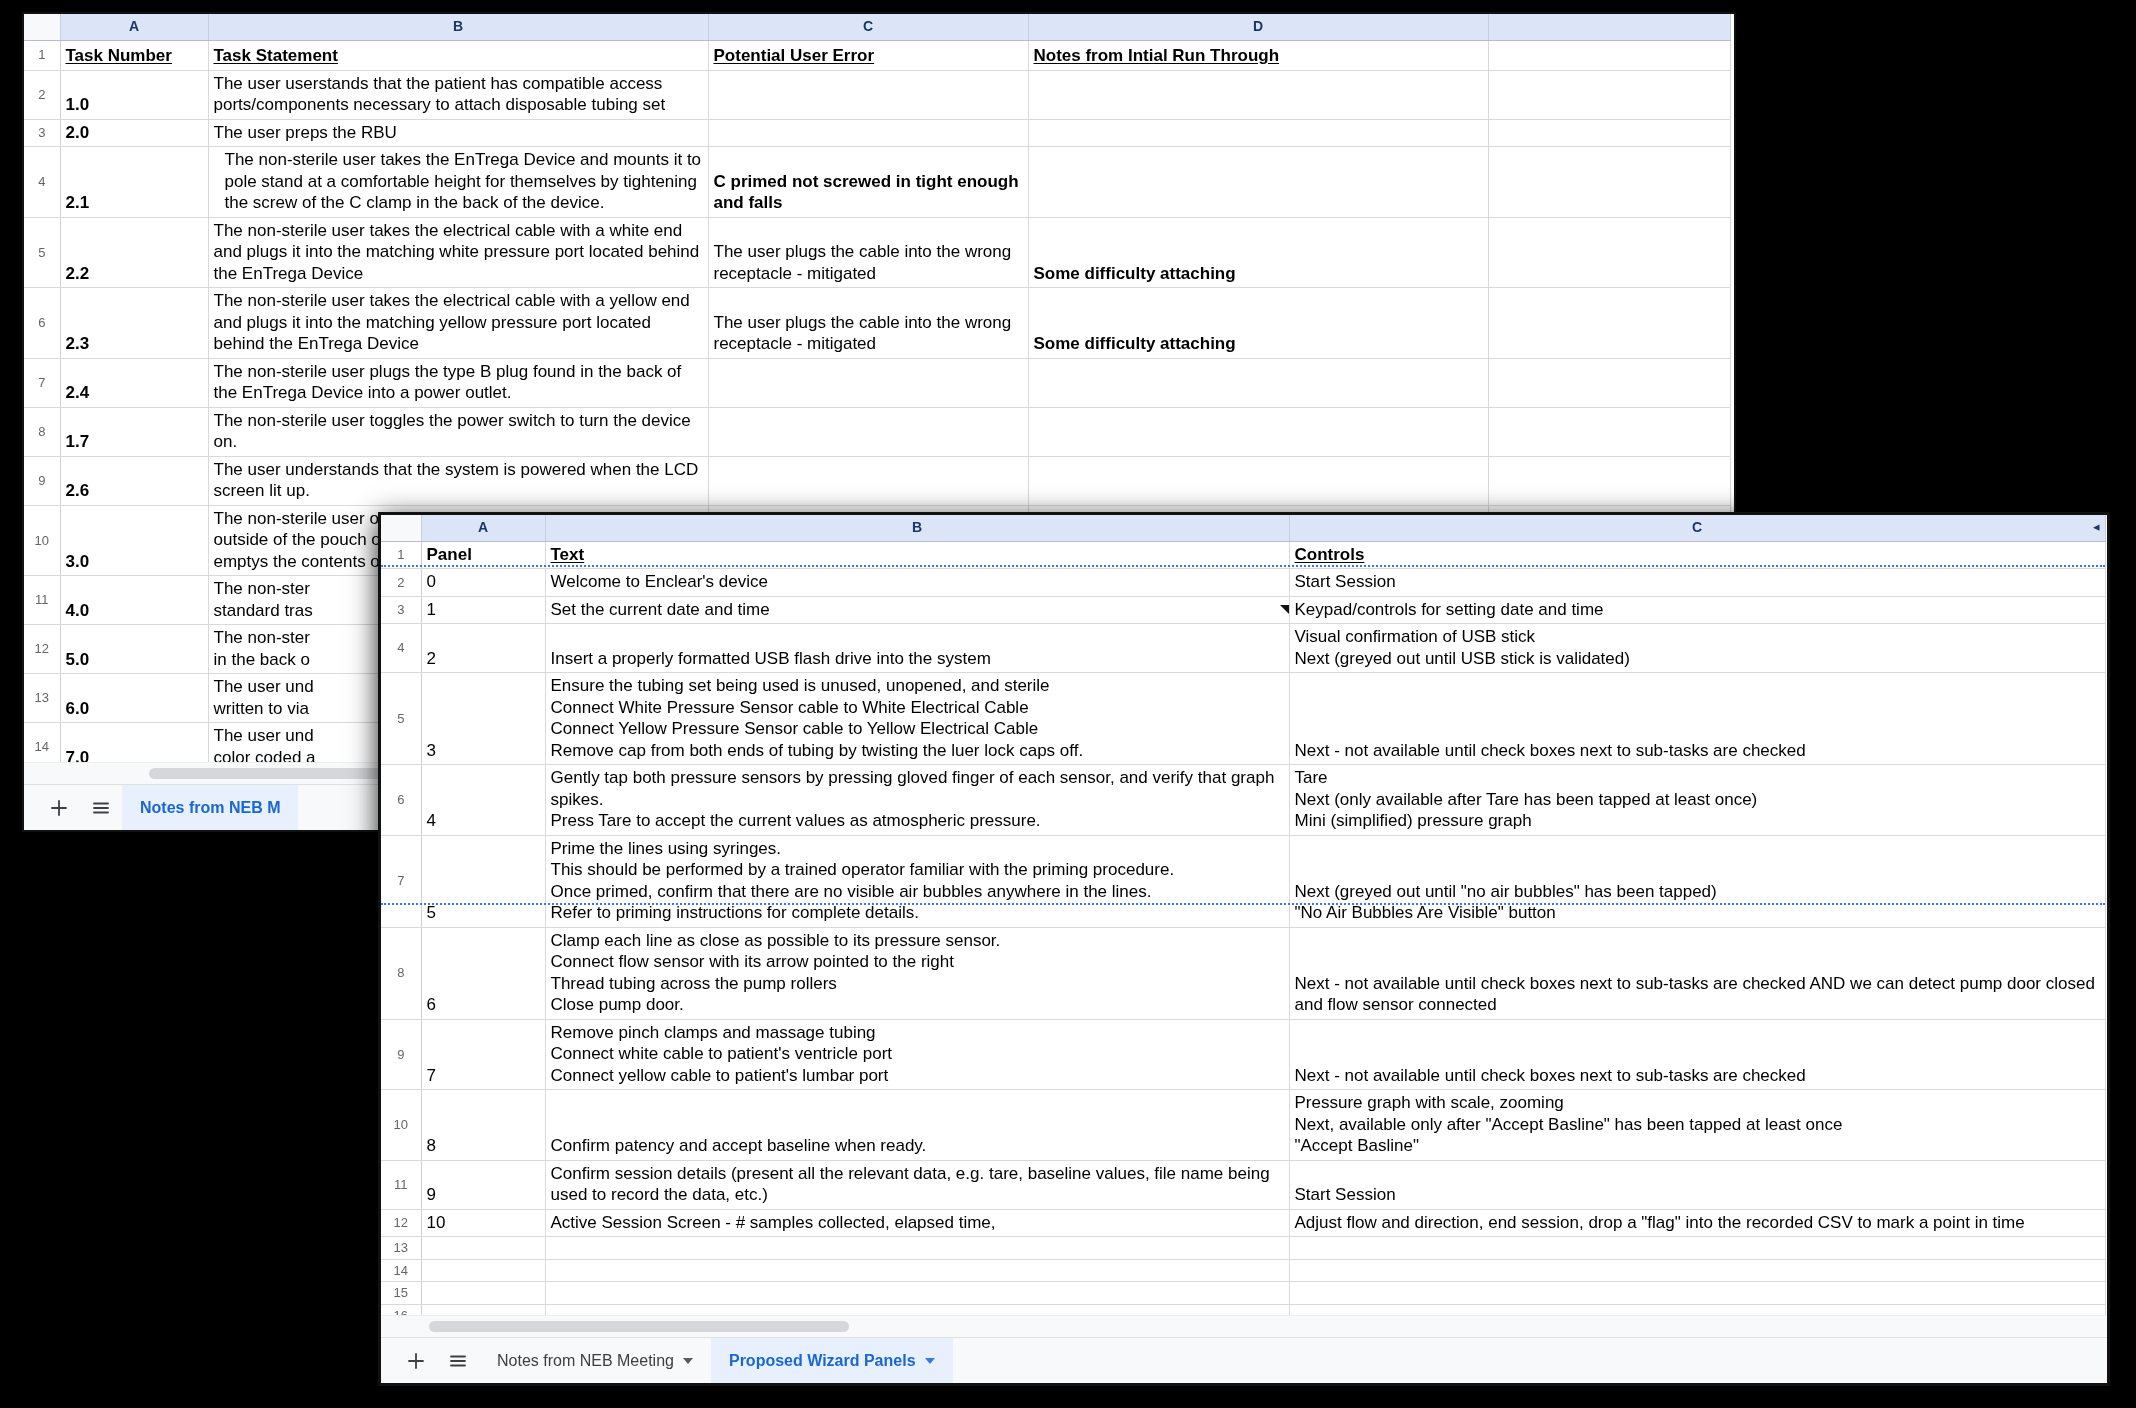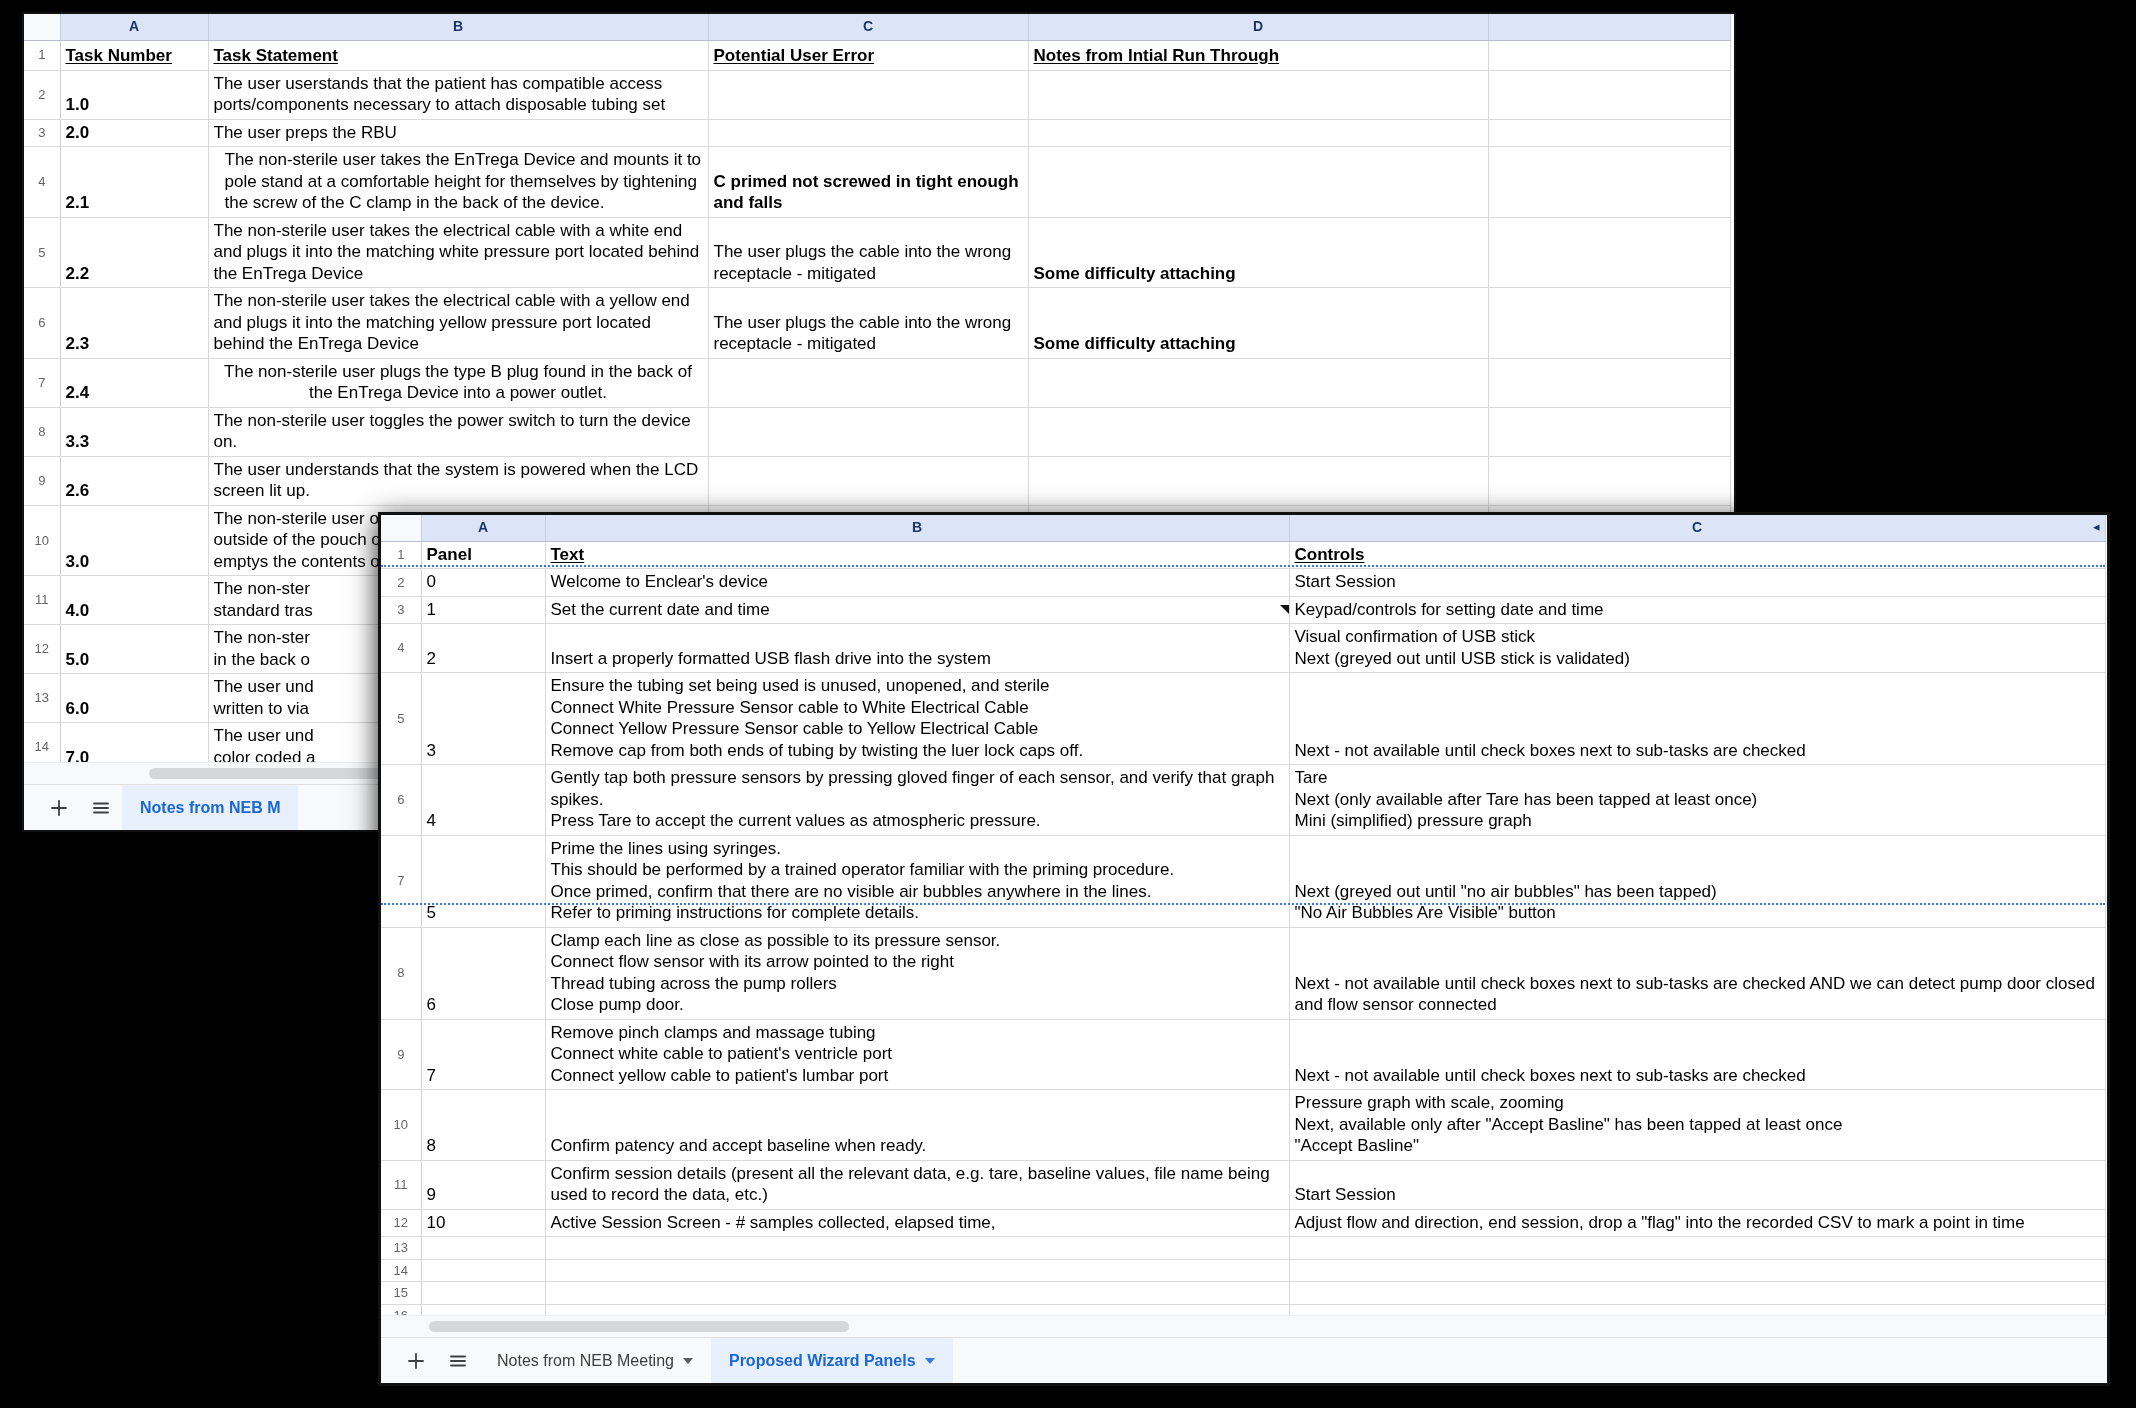--- a/index.html
+++ b/index.html
@@ -262,29 +262,29 @@
             <td class="bot">2.3</td>
             <td class="top" style="white-space:normal;">The non-sterile user takes the electrical cable with a yellow end and plugs it into the matching yellow pressure port located behind the EnTrega Device</td>
             <td class="top" style="white-space:normal;">The user plugs the cable into the wrong receptacle - mitigated</td>
             <td class="bot">Some difficulty attaching</td>
             <td></td>
           </tr>
 
           <tr style="height:36px;">
             <td class="rownum">7</td>
             <td class="bot">2.4</td>
-            <td class="top" style="white-space:normal;text-align:center;">The non-sterile user plugs the type B plug found in the back of the EnTrega Device into a power outlet.</td>
+            <td class="top" style="white-space:normal;">The non-sterile user plugs the type B plug found in the back of the EnTrega Device into a power outlet.</td>
             <td></td>
             <td></td>
             <td></td>
           </tr>
 
           <tr style="height:22px;">
             <td class="rownum">8</td>
-            <td class="bot">3.3</td>
+            <td class="bot">1.7</td>
             <td class="top" style="white-space:normal;">The non-sterile user toggles the power switch to turn the device on.</td>
             <td></td>
             <td></td>
             <td></td>
           </tr>
 
           <tr style="height:36px;">
             <td class="rownum">9</td>
             <td class="bot">2.6</td>
             <td class="top" style="white-space:normal;">The user understands that the system is powered when the LCD screen lit up.</td>

